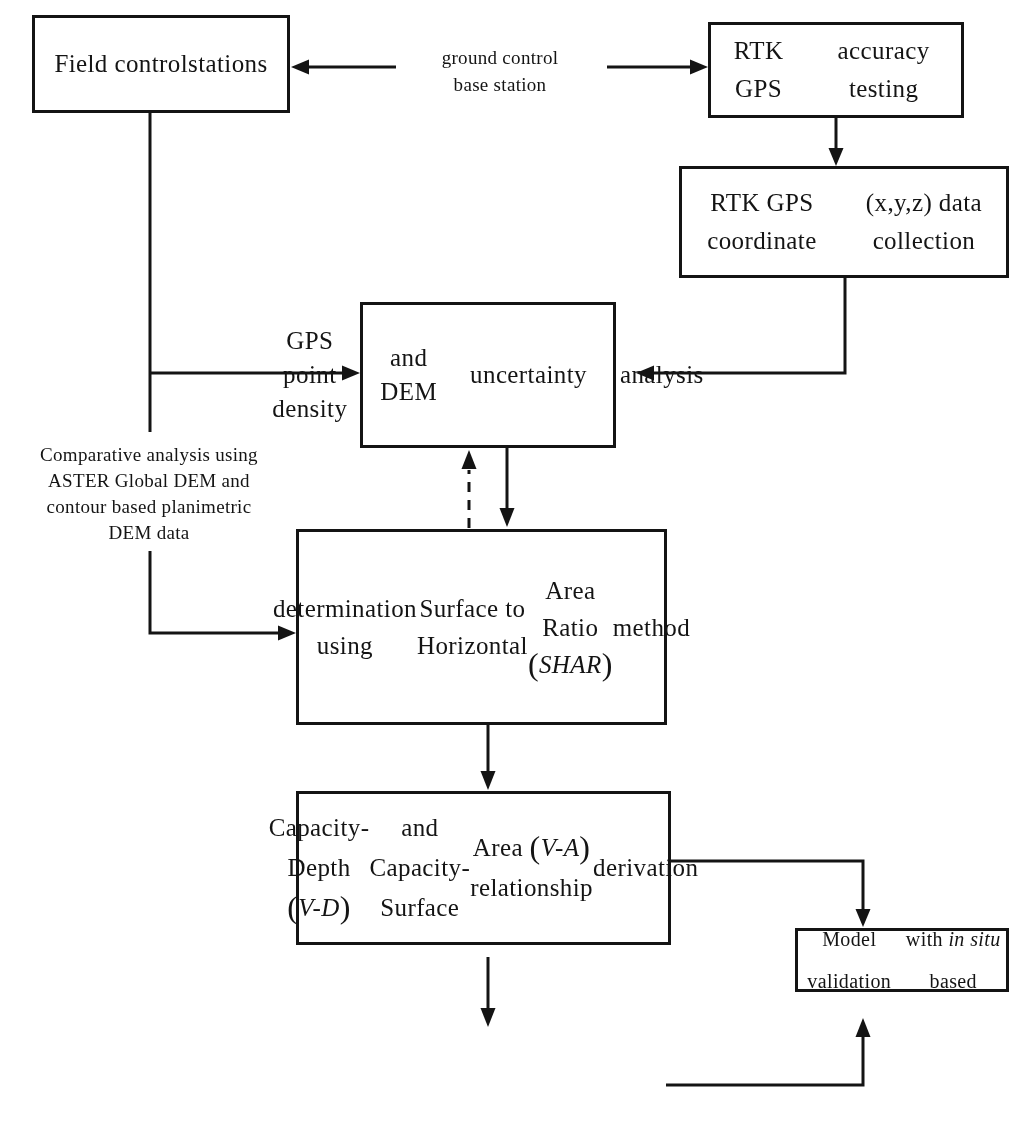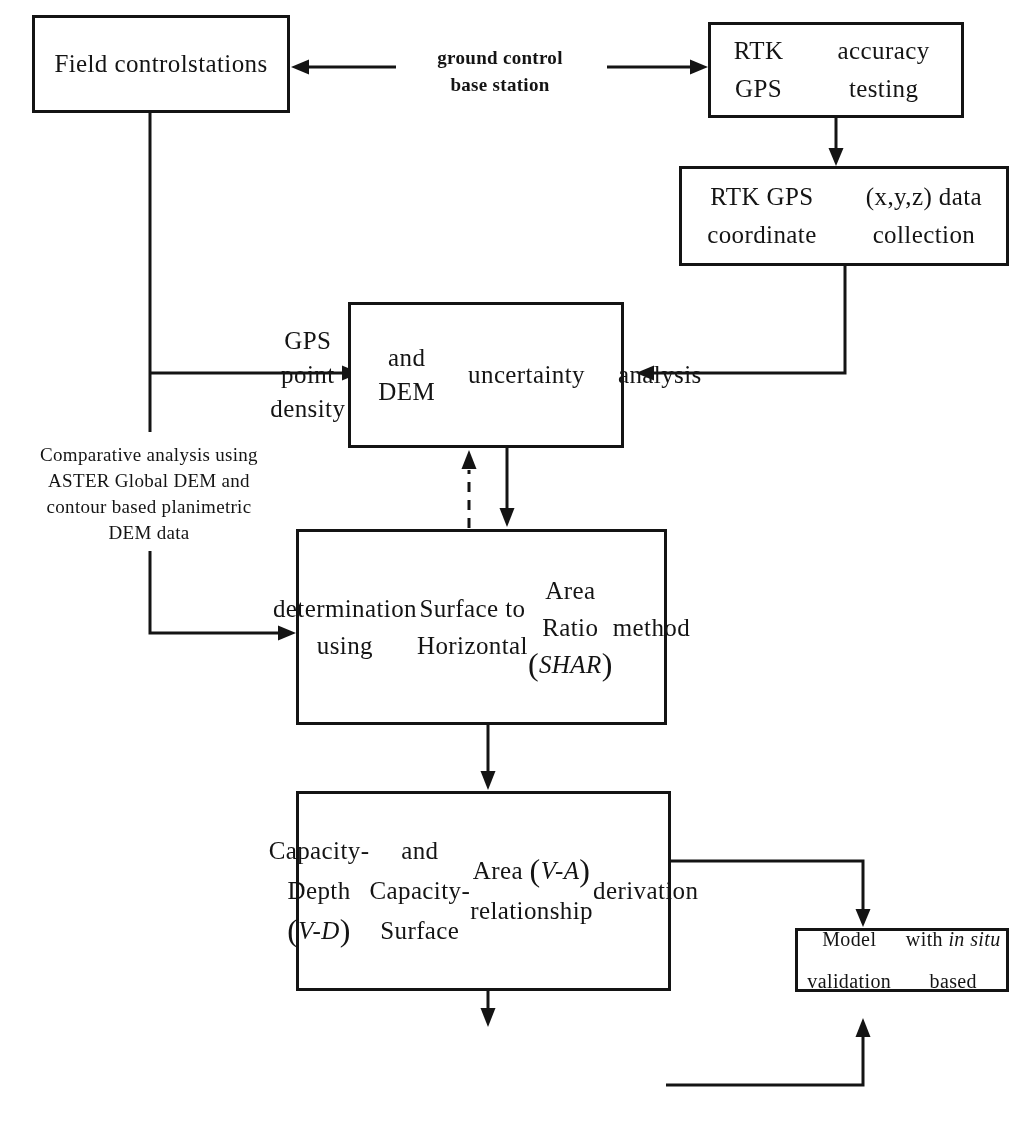--- a/index.html
+++ b/index.html
@@ -33,27 +33,27 @@
     position: absolute;
     text-align: center;
     font-size: 19px;
     letter-spacing: 0.3px;
   }
   .it { font-style: italic; }
   .bp { font-size: 1.28em; line-height: 0; vertical-align: -0.06em; }
   
   #node-field-control       { left:32px;  top:15px;   width:258px; height:98px;  line-height:36px; }
   #node-rtk-accuracy        { left:708px; top:22px;   width:256px; height:96px;  line-height:38px; }
-  #node-rtk-coordinate      { left:679px; top:166px;  width:330px; height:100px;  line-height:38px; }
-  #node-gps-density         { left:348px; top:302px;  width:276px; height:146px; line-height:34px;gap:33px; }
+  #node-rtk-coordinate      { left:679px; top:166px;  width:330px; height:112px;  line-height:38px; }
+  #node-gps-density         { left:360px; top:302px;  width:256px; height:146px; line-height:34px;gap:33px; }
   #node-reservoir-surface   { left:296px; top:529px;  width:371px; height:196px; line-height:37px; }
-  #node-capacity            { left:296px; top:791px;  width:375px; height:200px; line-height:40px; }
+  #node-capacity            { left:296px; top:791px;  width:375px; height:154px; line-height:40px; }
   #node-model-validation    { left:795px; top:928px;  width:214px; height:64px;  line-height:42px; font-size:20px; }
   #node-reservoir-geometric { left:296px; top:1028px; width:371px; height:89px;  line-height:36px; }
-  #label-ground-control { left:398px; top:44px;  width:204px; line-height:27px;font-weight:bold; }
+  #label-ground-control { left:398px; top:44px;  width:204px; line-height:27px; }
   #label-comparative    { left:6px;   top:442px; width:286px; line-height:26px; }
 </style>
 </head>
 <body>
 
 <div id="stage">
 
   <svg id="connectors" viewBox="0 0 1024 1129" xmlns="http://www.w3.org/2000/svg">
 
     <g>

